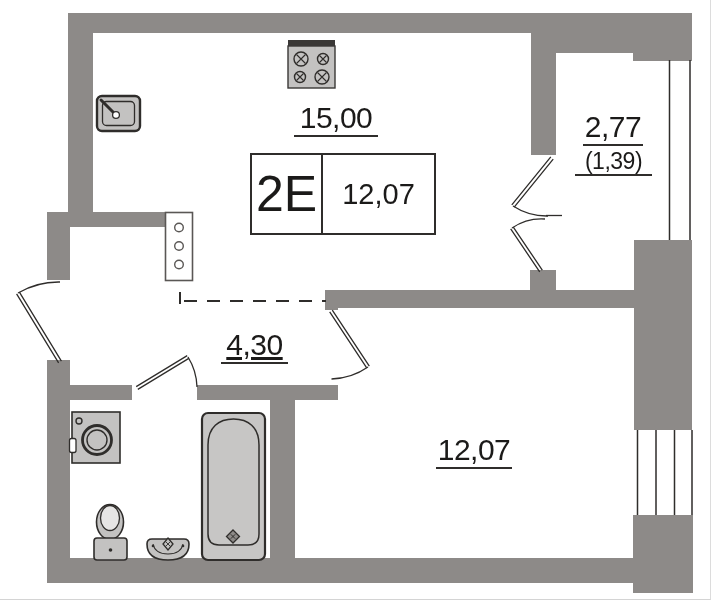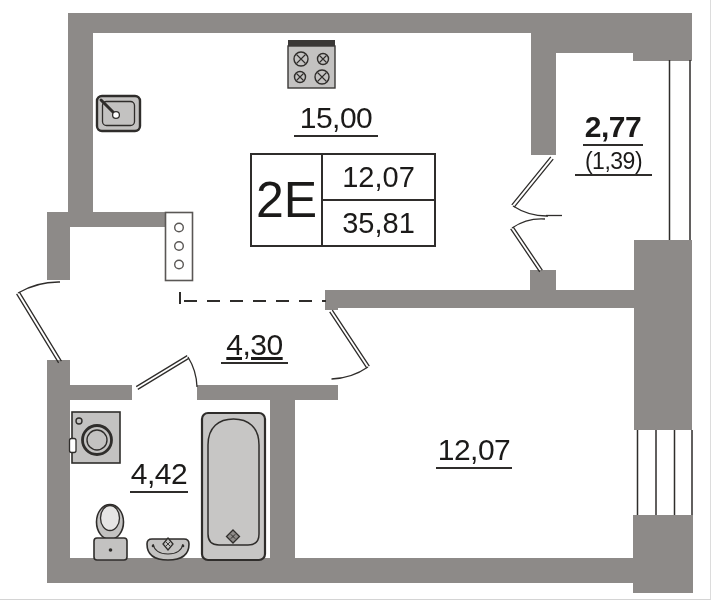--- a/index.html
+++ b/index.html
@@ -9,21 +9,21 @@
   html,body{margin:0;padding:0;background:#fff;}
   .canvas{position:relative;width:711px;height:600px;background:var(--background);
     font-family:"Liberation Sans",sans-serif;overflow:hidden;
     border-right:1px solid #dcdcdc;border-bottom:1px solid #d4d4d4;box-sizing:border-box;}
   .wall{position:absolute;background:var(--wall);}
   svg.overlay{position:absolute;left:0;top:0;z-index:3;}
   .arealabel{position:absolute;z-index:4;text-align:center;font-size:30px;color:var(--text);
     line-height:1.05;border-bottom:2px solid var(--line);padding-bottom:1px;
     letter-spacing:-0.5px;white-space:nowrap;}
   .small{font-size:23px;}
-  .info-table{position:absolute;left:250px;top:153px;width:186px;height:94px;z-index:4;
+  .info-table{position:absolute;left:250px;top:153px;width:186px;height:82px;z-index:4;
     border:2px solid var(--line);display:flex;background:#fff;box-sizing:border-box;color:var(--text);}
   .info-type{flex:0 0 69px;border-right:2px solid var(--line);display:flex;align-items:center;
     justify-content:center;font-size:50px;}
   .info-vals{flex:1;display:flex;flex-direction:column;}
   .info-vals .val{flex:1;display:flex;align-items:center;justify-content:center;
     font-size:29px;border-top:2px solid var(--line);}
   .info-vals .val:first-child{border-top:none;}
   .ln{stroke:var(--line);fill:none;}
 </style>
 </head>
@@ -144,24 +144,22 @@
       <path class="ln" stroke-width="1.5" d="M233.5,419 C219,419 208,427 208,445 L208,534 Q208,545 219,545 L248,545 Q259,545 259,534 L259,445 C259,427 248,419 233.5,419 Z"></path>
       <path d="M233,530 L239.5,536.5 L233,543 L226.5,536.5 Z" fill="#8d8a88" stroke="var(--line)" stroke-width="1.3"></path>
       <path class="ln" stroke-width="1" d="M230.8,534.3 L235.2,538.7 M235.2,534.3 L230.8,538.7"></path>
     </g>
   </svg>
 
   <div class="info-table">
     <div class="info-type">2Е</div>
     <div class="info-vals">
       <div class="val">12,07</div>
-      <div class="val">35,81</div>
     </div>
   </div>
 
   <div class="arealabel" style="left:294px;top:102px;width:84px;">15,00</div>
   <div class="arealabel" style="left:221px;top:329px;width:67px;text-decoration:underline;">4,30</div>
-  <div class="arealabel" style="left:130px;top:458px;width:58px;">4,42</div>
   <div class="arealabel" style="left:436px;top:434px;width:76px;">12,07</div>
-  <div class="arealabel" style="left:583px;top:111px;width:60px;font-weight:bold;">2,77</div>
+  <div class="arealabel" style="left:583px;top:111px;width:60px;">2,77</div>
   <div class="arealabel small" style="left:575px;top:149px;width:77px;">(1,39)</div>
 
 </div>
 
 </body></html>

